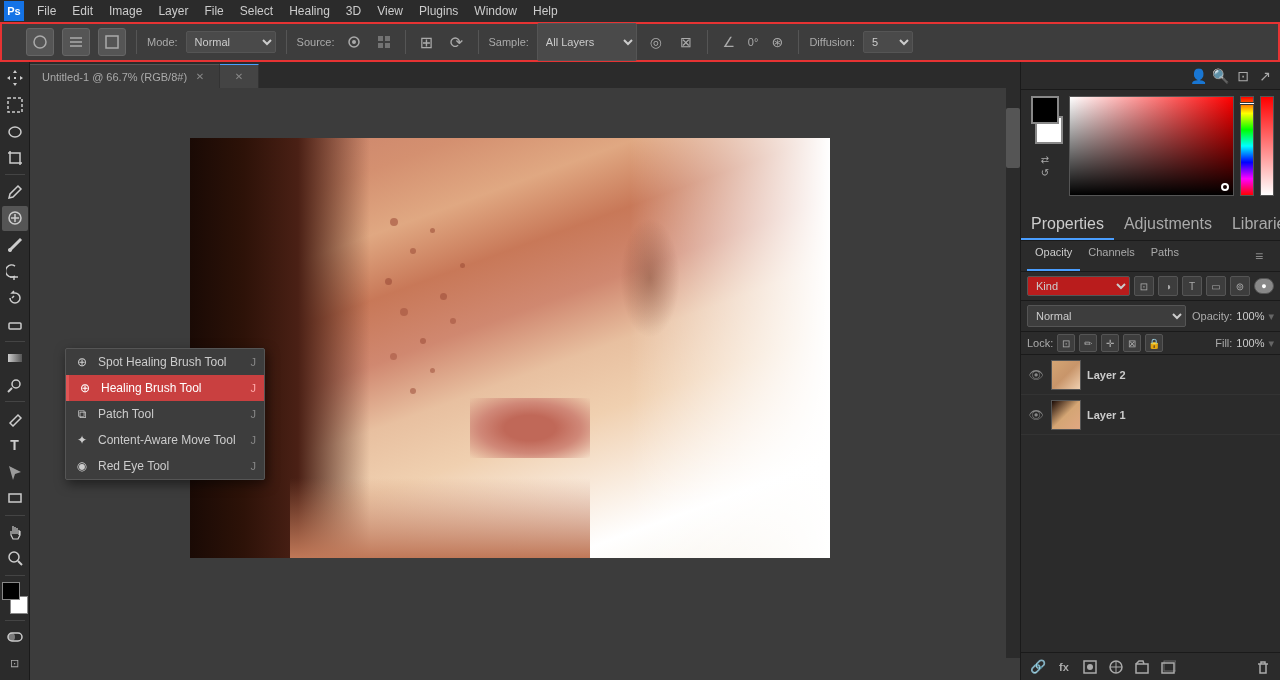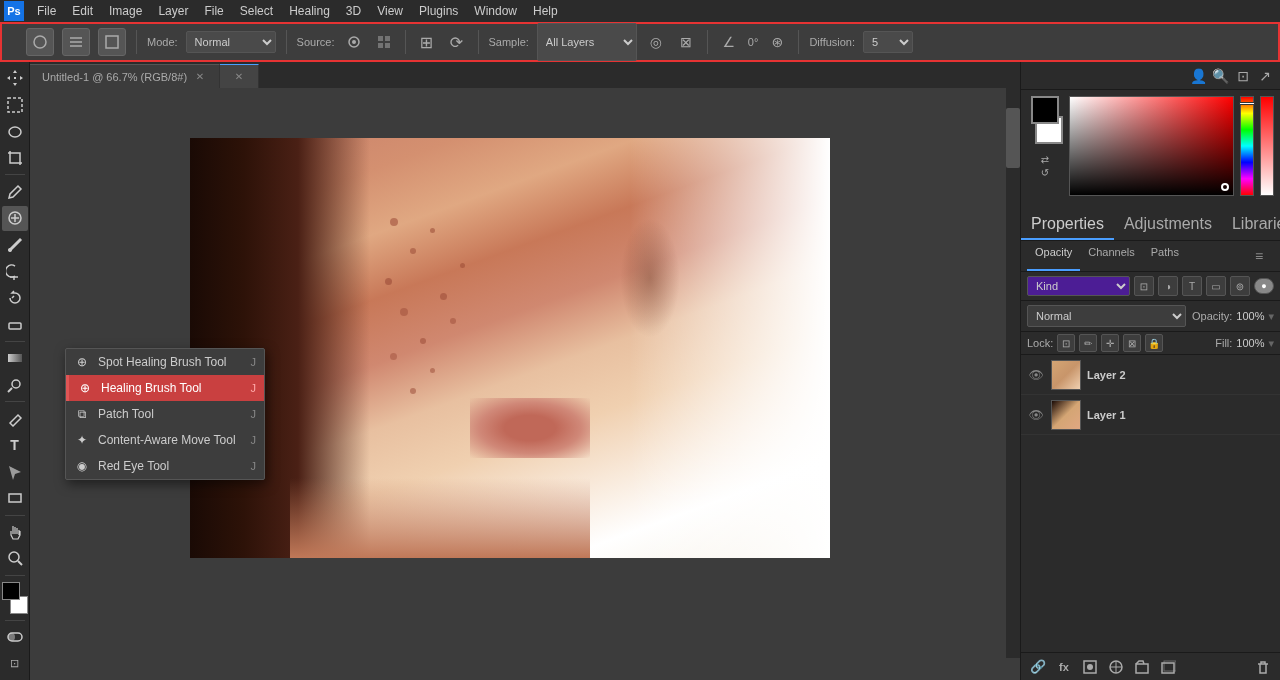--- a/index.html
+++ b/index.html
@@ -70,21 +70,21 @@
     .properties-tabs { display: flex; background: #2b2b2b; border-bottom: 1px solid #1a1a1a; }
     .properties-tab { padding: 5px 10px; font-size: 16px; color: #aaa; cursor: pointer; }
     .properties-tab.active { color: #ccc; border-bottom: 2px solid #4a9eff; }
 
     
     .layers-panel { flex: 1; display: flex; flex-direction: column; overflow: hidden; }
     .layers-header-tabs { display: flex; background: #2b2b2b; border-bottom: 1px solid #1a1a1a; padding: 0 6px; }
     .layers-tab { padding: 5px 8px; font-size: 11px; color: #aaa; cursor: pointer; }
     .layers-tab.active { color: #ccc; border-bottom: 2px solid #4a9eff; }
     .layers-toolbar { padding: 4px 6px; display: flex; align-items: center; gap: 4px; border-bottom: 1px solid #1a1a1a; }
-    .layers-search { flex: 1; height: 20px; background: #4c1d95; border: 1px solid #555; color: #ccc; font-size: 11px; padding: 0 4px; border-radius: 2px; }
+    .layers-search { flex: 1; height: 20px; background: #b91c1c; border: 1px solid #555; color: #ccc; font-size: 11px; padding: 0 4px; border-radius: 2px; }
     .layers-filter-btn { width: 20px; height: 20px; background: #3d3d3d; border: 1px solid #555; color: #aaa; font-size: 10px; cursor: pointer; display: flex; align-items: center; justify-content: center; border-radius: 2px; }
     .layers-options { padding: 4px 6px; display: flex; align-items: center; gap: 6px; border-bottom: 1px solid #1a1a1a; }
     .blend-select { flex: 1; height: 22px; background: #3d3d3d; border: 1px solid #555; color: #ccc; font-size: 11px; padding: 0 4px; border-radius: 2px; }
     .opacity-row { display: flex; align-items: center; gap: 4px; font-size: 11px; color: #aaa; }
     .opacity-val { color: #ccc; cursor: pointer; }
     .lock-row { display: flex; align-items: center; gap: 4px; font-size: 11px; color: #aaa; padding: 2px 6px; border-bottom: 1px solid #1a1a1a; }
     .lock-btn { width: 18px; height: 18px; background: #3d3d3d; border: 1px solid #555; border-radius: 2px; display: flex; align-items: center; justify-content: center; cursor: pointer; color: #aaa; font-size: 10px; }
 
     
     .layers-list { flex: 1; overflow-y: auto; background: #2b2b2b; }

